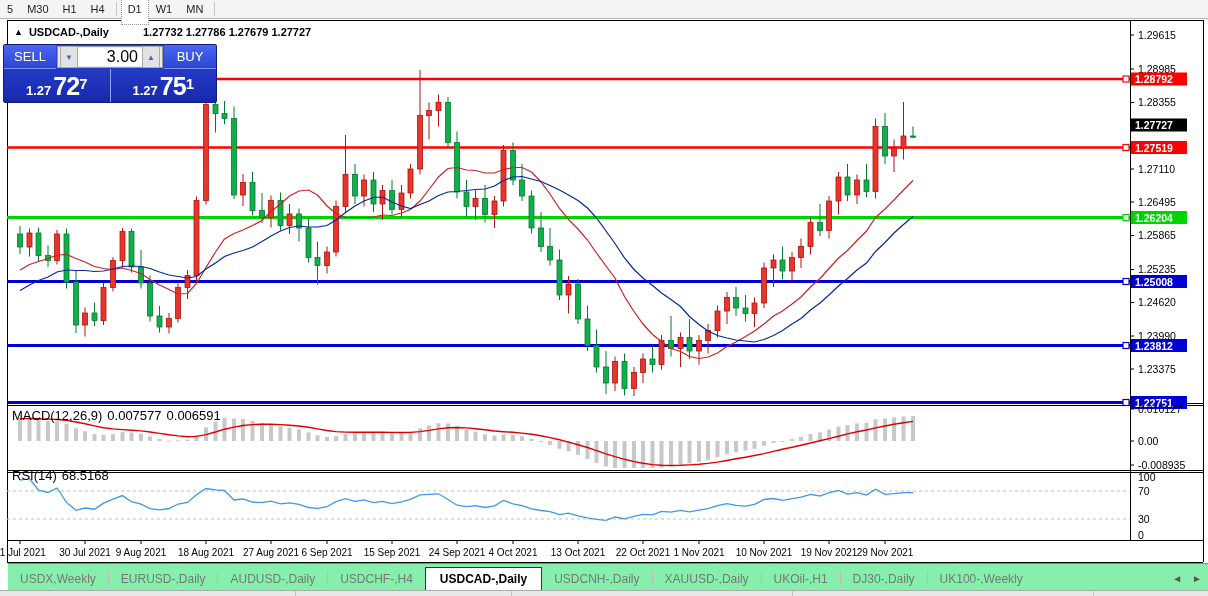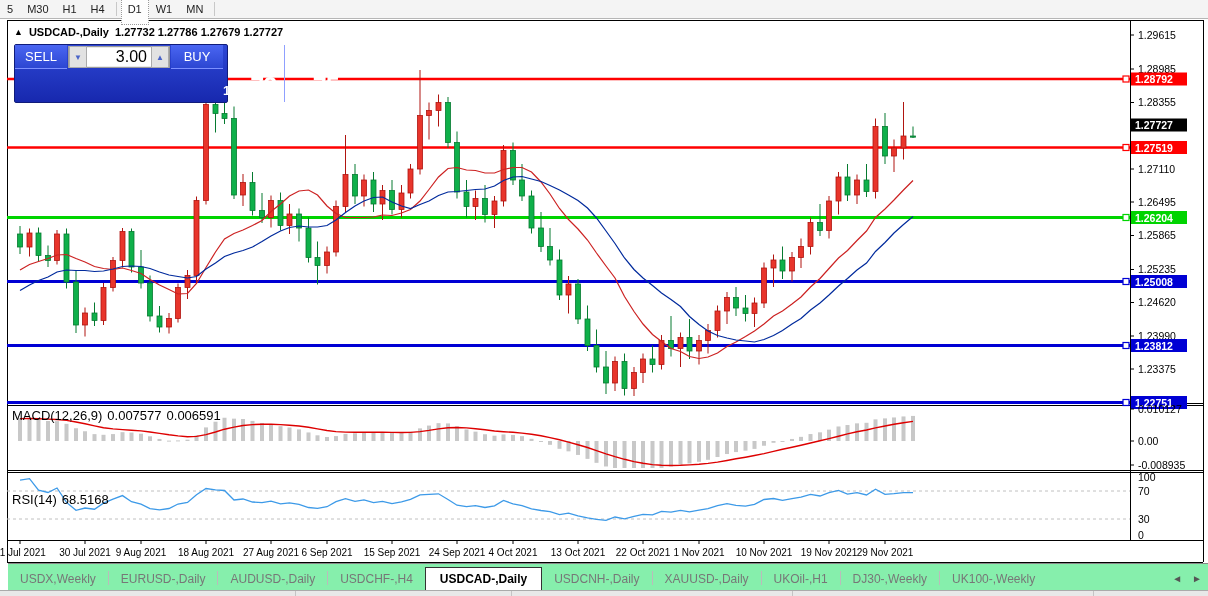--- a/index.html
+++ b/index.html
@@ -21,24 +21,24 @@
   #chart-svg{position:absolute;left:0;top:0;}
   .chart-title{
     position:absolute;left:14px;top:26px;font-size:11px;font-weight:bold;color:#000;
     display:flex;gap:6px;align-items:center;z-index:5;
   }
   .collapse-tri{font-size:9px;cursor:default;}
   .ind-label{position:absolute;font-size:13px;color:#000;z-index:5;}
   .ind-label span{margin-right:5px;}
   
   .trade-panel{
-    position:absolute;left:14px;top:44px;width:212px;height:57px;z-index:6;
+    position:absolute;left:3px;top:44px;width:212px;height:57px;z-index:6;
     background:linear-gradient(#2e48d6,#1728ae);
     border:1px solid #101c7a;border-radius:2px;
-    display:flex;flex-direction:row;color:#fff;
+    display:flex;flex-direction:column;color:#fff;
   }
   .tp-row1{display:flex;height:24px;align-items:stretch;}
   .tp-btn{
     flex:0 0 52px;display:flex;align-items:center;justify-content:center;
     background:linear-gradient(#4a66f2,#2c46d2);
     border-bottom:1px solid #7d90ff;font-size:13px;color:#fff;cursor:pointer;
   }
   .tp-spin{flex:1;display:flex;align-items:center;justify-content:center;background:#e9e9e9;border:1px solid #9a9a9a;margin:1px;}
   .tp-arrow{width:16px;height:100%;background:#e2e2e2;border:1px solid #ababab;
     display:flex;align-items:center;justify-content:center;font-size:8px;color:#4a64c8;cursor:pointer;}
@@ -478,21 +478,21 @@
     <div class="tf-sep"></div>
     <div class="tf-item active">D1</div>
     <div class="tf-item">W1</div>
     <div class="tf-item">MN</div>
     <div class="tf-sep"></div>
   </div>
 
 <div class="chart-title">
   <span class="collapse-tri">▲</span>
   <span>USDCAD-,Daily</span>
-  <span style="font-weight:bold;">1.27732 1.27786 1.27679 1.27727</span>
+  <span style="font-weight:bold;margin-left:28px;">1.27732 1.27786 1.27679 1.27727</span>
 </div>
 
 <div class="trade-panel">
   <div class="tp-row1">
     <div class="tp-btn">SELL</div>
     <div class="tp-spin">
       <div class="tp-arrow">▼</div>
       <input class="tp-vol" value="3.00" style="">
       <div class="tp-arrow">▲</div>
     </div>
@@ -508,40 +508,40 @@
       <span class="tp-small">1.27</span>
       <span class="tp-big">75</span>
       <span class="tp-sup">1</span>
     </div>
   </div>
 </div>
 
 <div class="ind-label" style="left:12px;top:408px;">
   <span>MACD(12,26,9)</span><span>0.007577</span><span>0.006591</span>
 </div>
-<div class="ind-label" style="left:12px;top:492px;text-align:right;">
+<div class="ind-label" style="left:12px;top:468px;text-align:right;">
   <span>RSI(14)</span><span>68.5168</span>
 </div>
 
 <div class="tab-bar" id="tab-bar">
     <div class="tab">USDX,Weekly</div>
     <div class="tab-sep"></div>
     <div class="tab">EURUSD-,Daily</div>
     <div class="tab-sep"></div>
     <div class="tab">AUDUSD-,Daily</div>
     <div class="tab-sep"></div>
     <div class="tab">USDCHF-,H4</div>
     <div class="tab active">USDCAD-,Daily</div>
     <div class="tab">USDCNH-,Daily</div>
     <div class="tab-sep"></div>
     <div class="tab">XAUUSD-,Daily</div>
     <div class="tab-sep"></div>
     <div class="tab">UKOil-,H1</div>
     <div class="tab-sep"></div>
-    <div class="tab">DJ30-,Weekly</div>
+    <div class="tab">DJ30-,Daily</div>
     <div class="tab-sep"></div>
     <div class="tab">UK100-,Weekly</div>
     <div class="tab-arrows">
       <span>◄</span>
       <span>►</span>
     </div>
   </div>
 <div class="status-strip">
   <div class="status-cell" style="width:295px"></div>
   <div class="status-cell" style="width:215px"></div>

